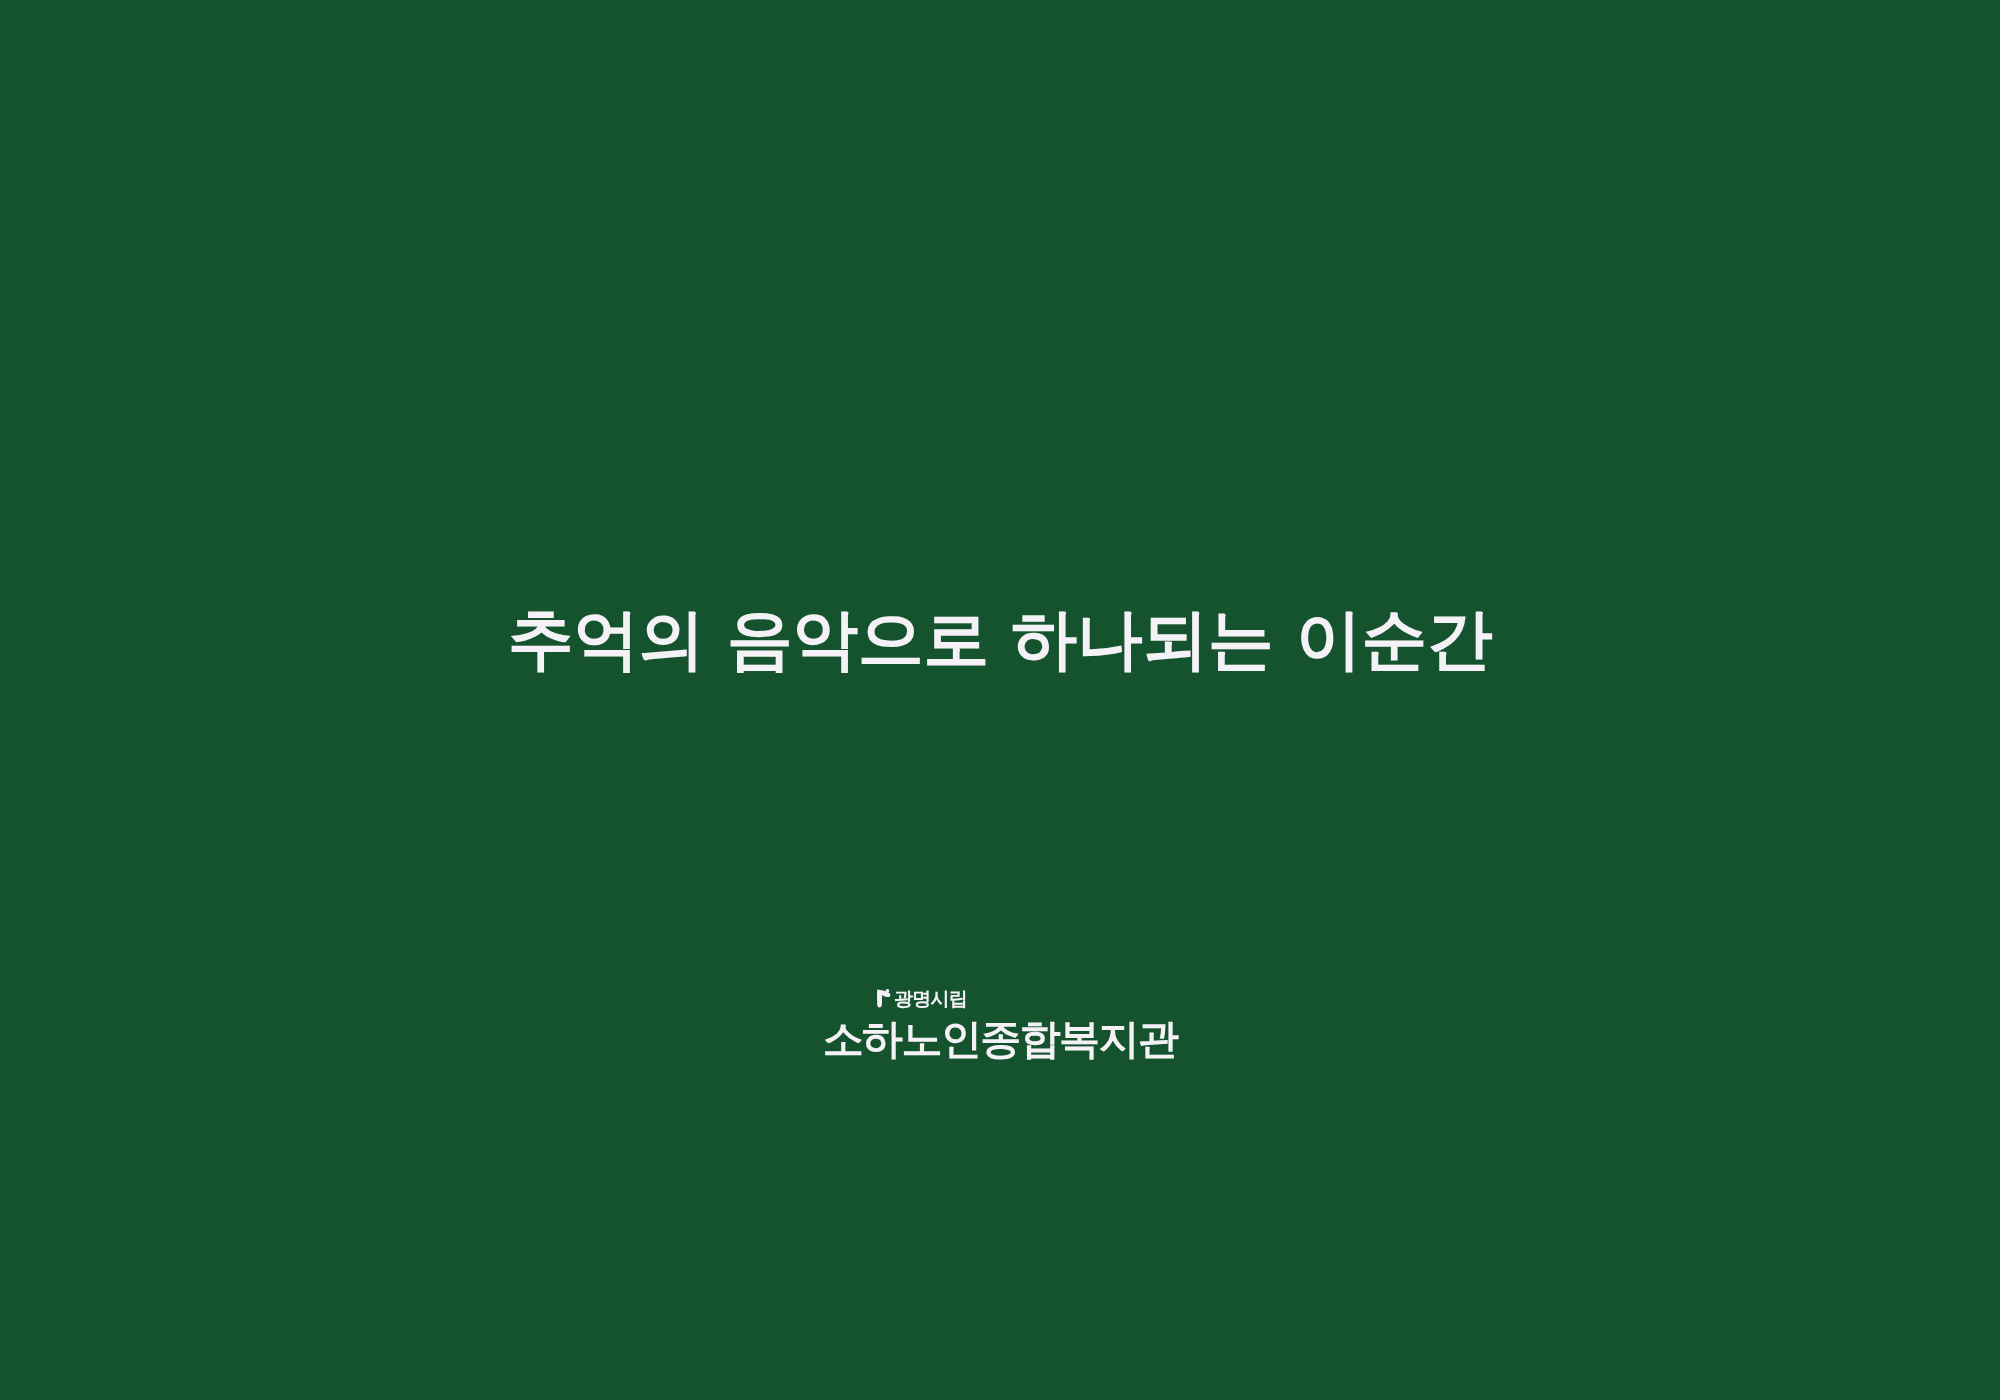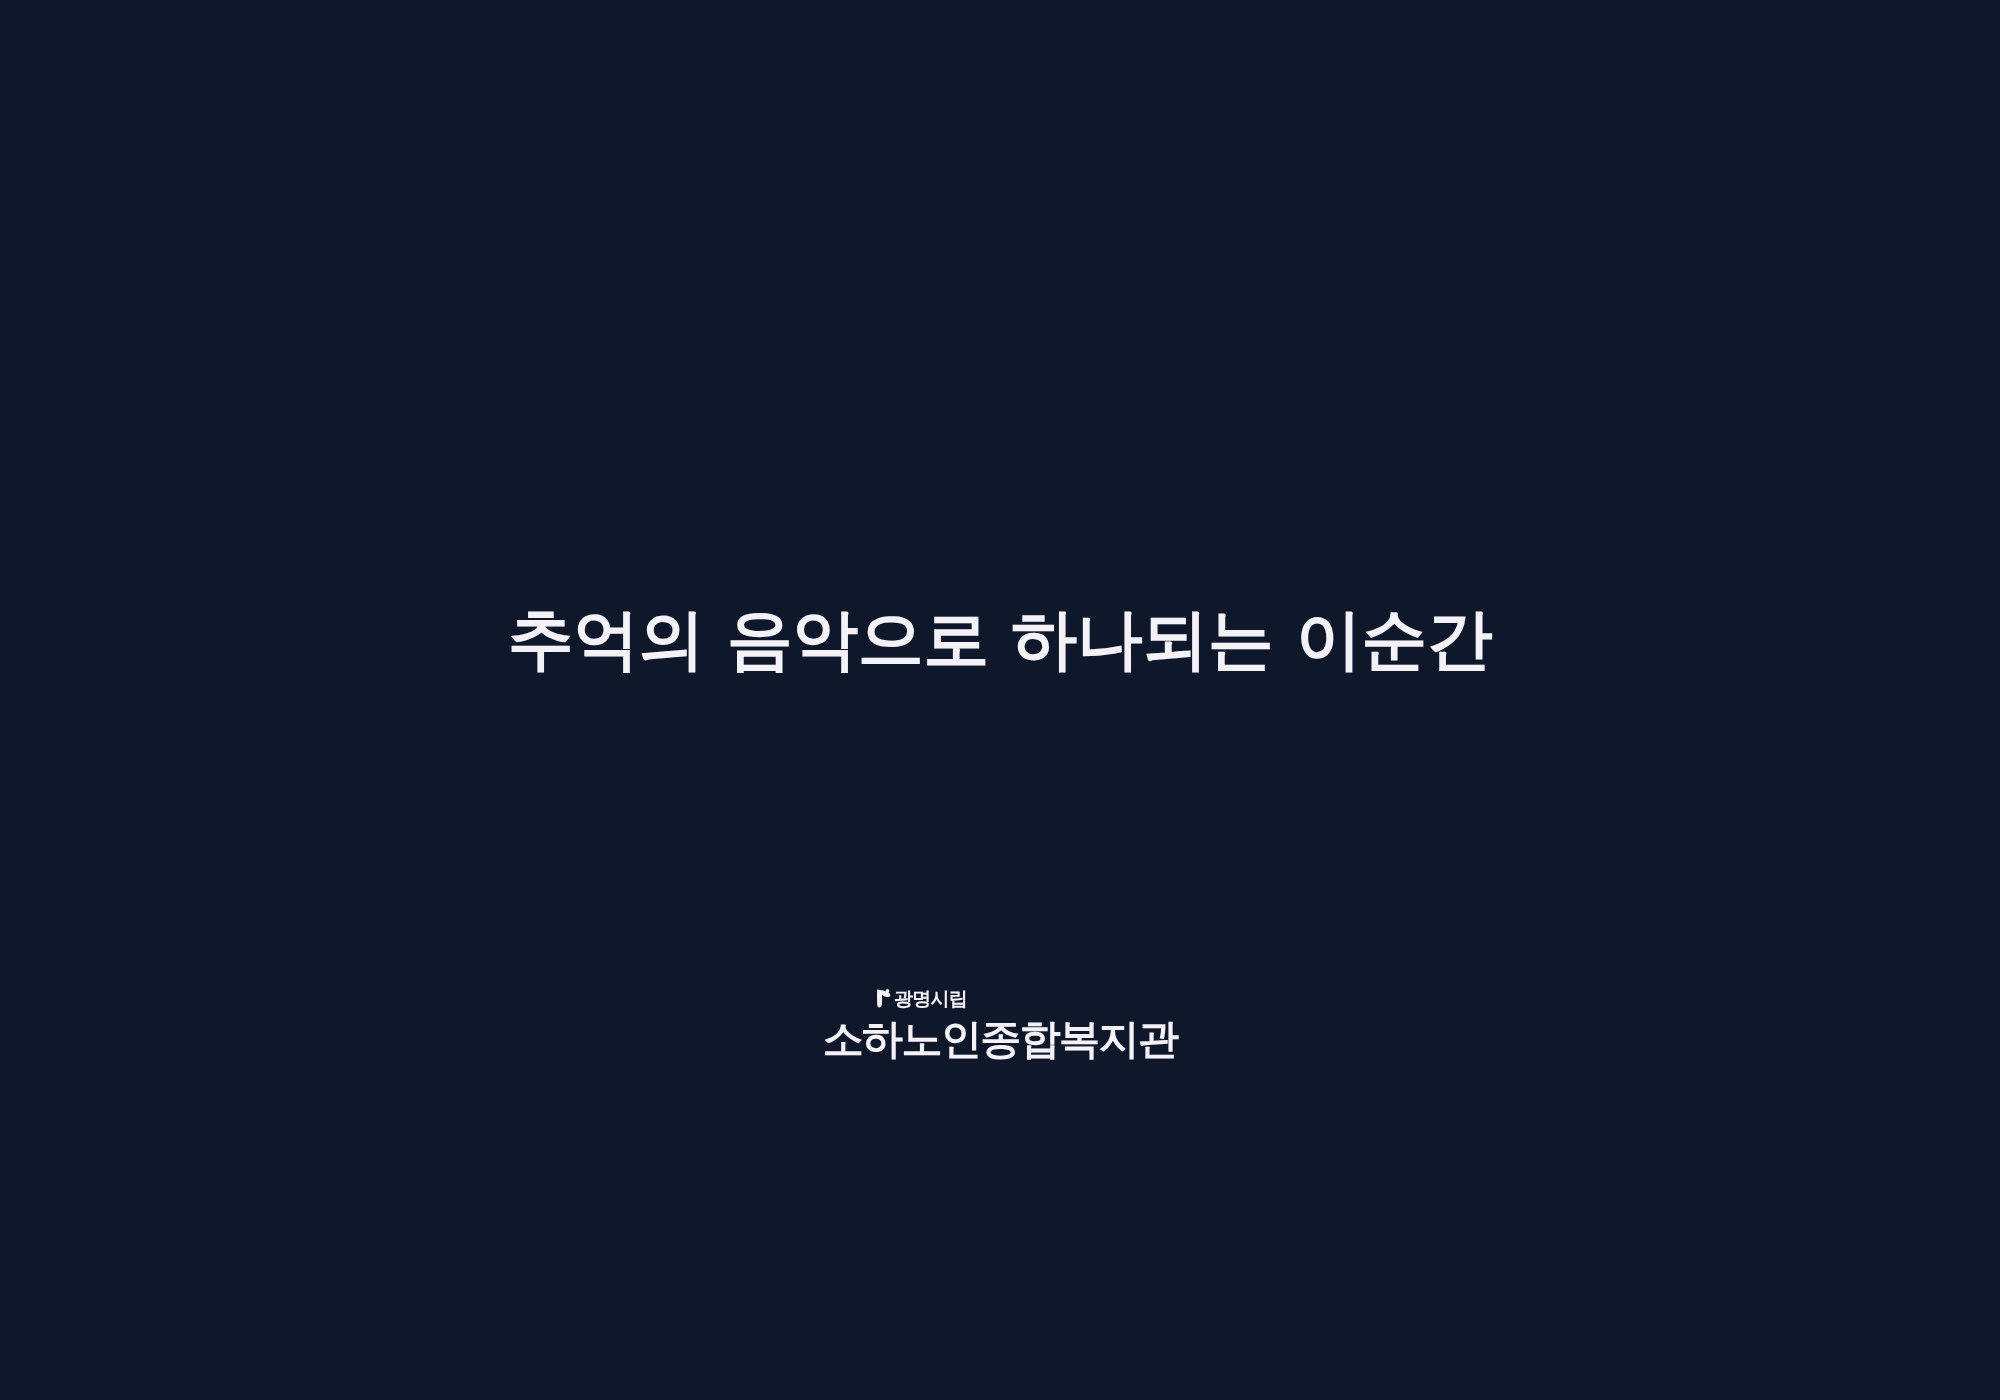--- a/index.html
+++ b/index.html
@@ -12,21 +12,21 @@
     width: 2000px;
     height: 1400px;
     overflow: hidden;
     font-family: "DejaVu Sans", "Liberation Sans", sans-serif;
   }
 
   #slide {
     position: relative;
     width: 2000px;
     height: 1400px;
-    background: #0f172a;
+    background: #14532d;
     overflow: hidden;
   }
 
   
   .headline-block {
     position: absolute;
     left: 0;
     right: 0;
     top: 596px;
     display: flex;

